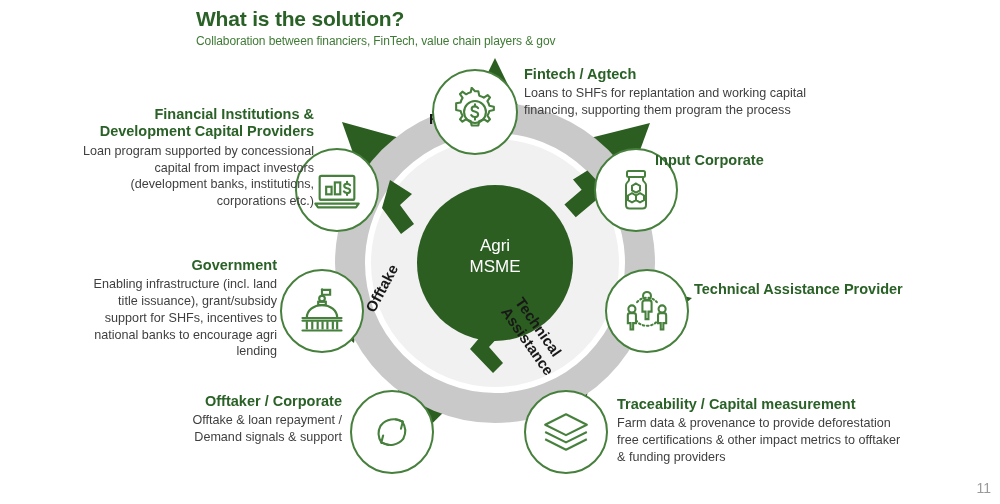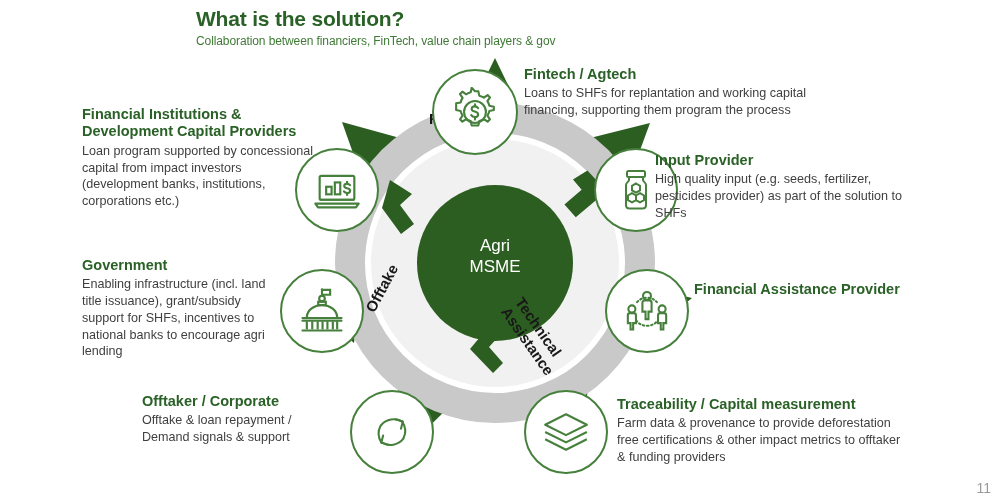--- a/index.html
+++ b/index.html
@@ -72,21 +72,21 @@
   .callout { position: absolute; }
   .callout h3 {
     font-size: 14.5px; font-weight: bold; color: #2a6127;
     line-height: 1.2; margin-bottom: 2px;
   }
   .callout p {
     font-size: 12.6px; font-weight: normal; color: #3f3f3f;
     line-height: 1.33;
   }
   .callout.right { text-align: left; }
-  .callout.left  { }
+  .callout.left  { text-align: right; }
 
   #callout-fintech   { left: 524px; top: 66px;  width: 290px; }
   #callout-input     { left: 655px; top: 152px; width: 272px; }
   #callout-technical { left: 694px; top: 281px; width: 252px; }
   #callout-trace     { left: 617px; top: 396px; width: 290px; }
   #callout-offtaker  { left: 142px; top: 393px; width: 200px; }
   #callout-gov       { left: 82px;  top: 257px; width: 195px; }
   #callout-financial { left: 82px;  top: 106px; width: 232px; }
 
   #page-number {
@@ -228,26 +228,25 @@
       <path d="M33.3 16.4 v1.8 M33.3 26.8 v1.8" stroke-linecap="round"></path>
     </svg>
   </div>
 
   <div class="callout right" id="callout-fintech">
     <h3>Fintech / Agtech</h3>
     <p>Loans to SHFs for replantation and working capital financing, supporting them program the process</p>
   </div>
 
   <div class="callout right" id="callout-input">
-    <h3>Input Provider</h3>
-    <p>High quality input (e.g. seeds, fertilizer, pesticides provider) as part of the solution to SHFs</p>
+    <h3>Input Corporate</h3>
   </div>
 
   <div class="callout right" id="callout-technical">
-    <h3>Financial Assistance Provider</h3>
+    <h3>Technical Assistance Provider</h3>
   </div>
 
   <div class="callout right" id="callout-trace">
     <h3>Traceability / Capital measurement</h3>
     <p>Farm data &amp; provenance to provide deforestation free certifications &amp; other impact metrics to offtaker &amp; funding providers</p>
   </div>
 
   <div class="callout left" id="callout-offtaker">
     <h3>Offtaker / Corporate</h3>
     <p>Offtake &amp; loan repayment / Demand signals &amp; support</p>

